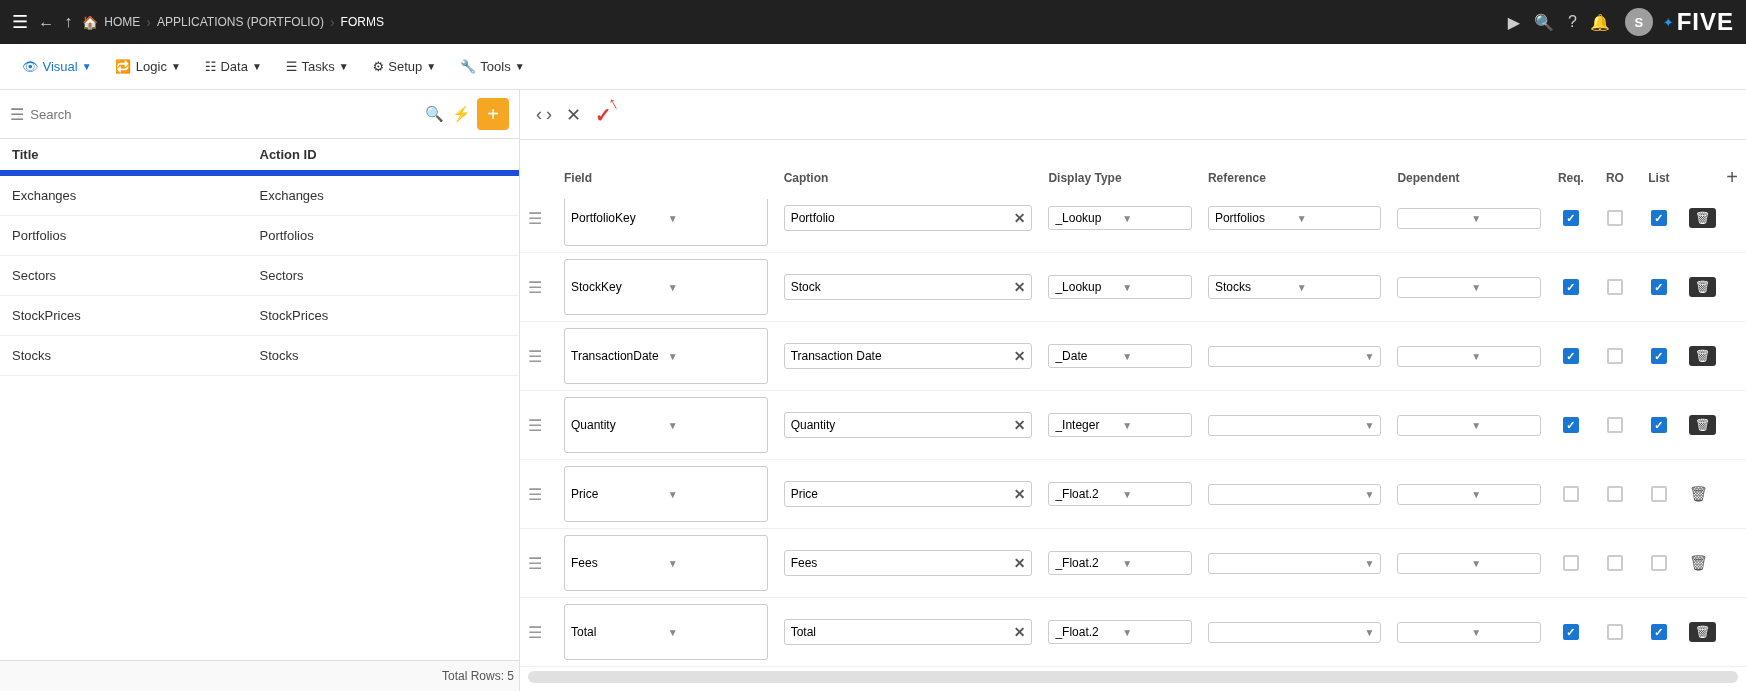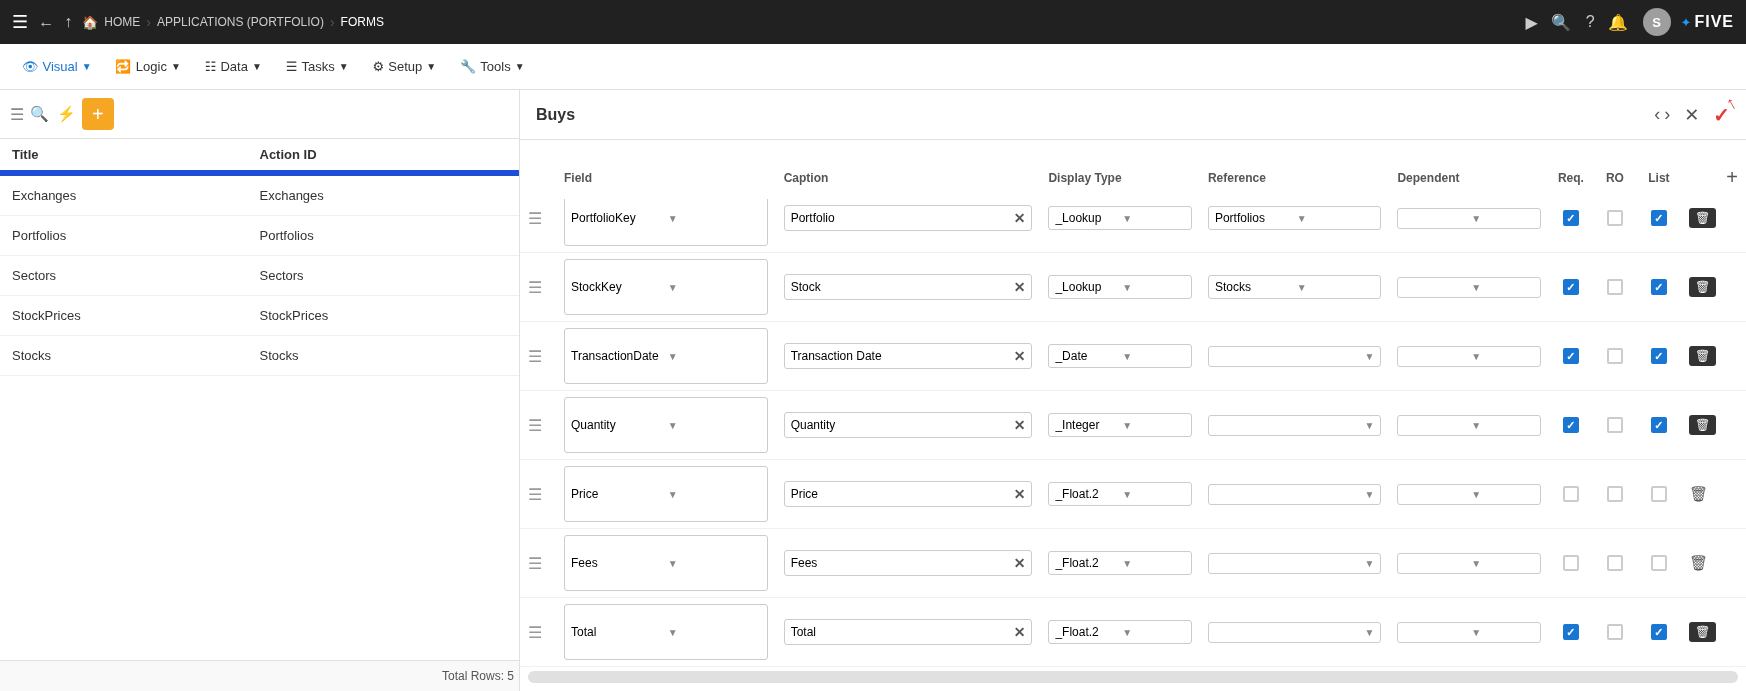--- a/index.html
+++ b/index.html
@@ -416,21 +416,21 @@
       margin: 4px 8px;
     }
 
     
     .five-logo {
       display: flex;
       align-items: center;
       gap: 3px;
     }
     .five-logo .star { color: #2196f3; }
-    .five-logo .text { color: #fff; font-size: 16px; font-weight: 700; letter-spacing: 1px; }
+    .five-logo .text { color: #fff; font-size: 24px; font-weight: 700; letter-spacing: 1px; }
     .nav-arrows {
       display: flex;
       gap: 4px;
       align-items: center;
     }
     .nav-arrow {
       font-size: 18px;
       color: #555;
       cursor: pointer;
     }
@@ -494,20 +494,21 @@
     <span>Tools</span>
     <span class="caret">▼</span>
   </div>
 </div>
 
 <div class="main-layout">
 
   <div class="sidebar">
     <div class="sidebar-search">
       <span style="color:#888;font-size:16px;">☰</span>
+      <input type="text" placeholder="Search" style="">
       <div class="search-icons">
         <span>🔍</span>
         <span>⚡</span>
       </div>
       <button class="add-btn">+</button>
     </div>
     <div class="sidebar-header">
       <span class="col-title">Title</span>
       <span class="col-action">Action ID</span>
     </div>
@@ -532,21 +533,20 @@
     <span class="col-title">Stocks</span>
     <span class="col-action">Stocks</span>
   </div>
       </div>
     <div class="sidebar-footer">Total Rows: 5</div>
   </div>
 
   <div class="content-area">
 
     <div class="content-header">
-      <span class="content-title">Buys</span>
       <div class="content-header-icons">
         <div class="nav-arrows">
           <span class="nav-arrow">‹</span>
           <span class="nav-arrow">›</span>
         </div>
         <span class="hicon">✕</span>
         <div style="position:relative; display:inline-flex; align-items:center;">
           <span class="red-check">✓</span>
           <span style="position:absolute; top:-10px; left:14px; color:#e53935; font-size:18px; font-weight:900; transform: rotate(-30deg); pointer-events:none;">↑</span>
         </div>

